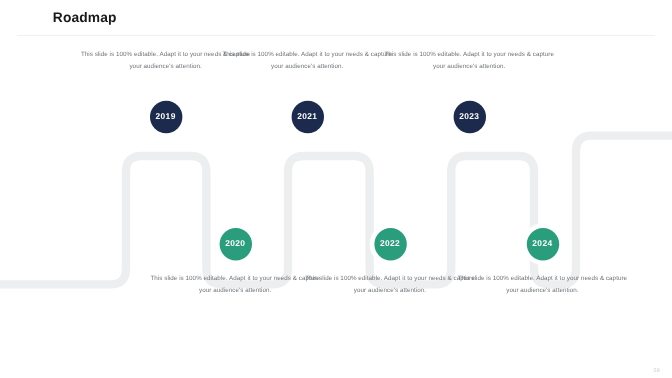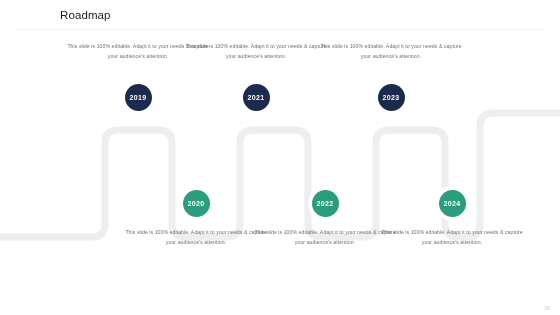--- a/index.html
+++ b/index.html
@@ -17,24 +17,24 @@
 
   
   #slide-header {
     position: absolute;
     left: 0; top: 0;
     width: 560px;
     height: 32px;
   }
   #page-title {
     position: absolute;
-    left: 30px;
+    left: 14px;
     top: 9px;
     font-size: 11.5px;
-    font-weight: normal;
+    font-weight: bold;
     color: #1a1a1a;
     letter-spacing: 0.1px;
     white-space: nowrap;
     padding-left: 30px;
   }
   #header-divider {
     position: absolute;
     left: 14px;
     top: 29px;
     width: 532px;

